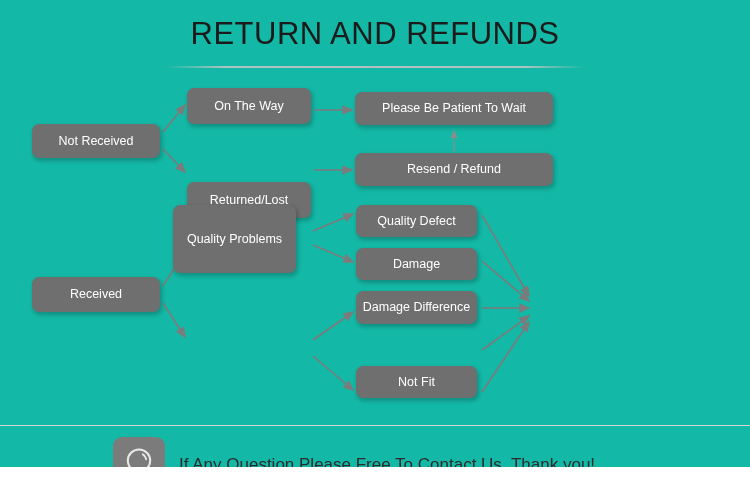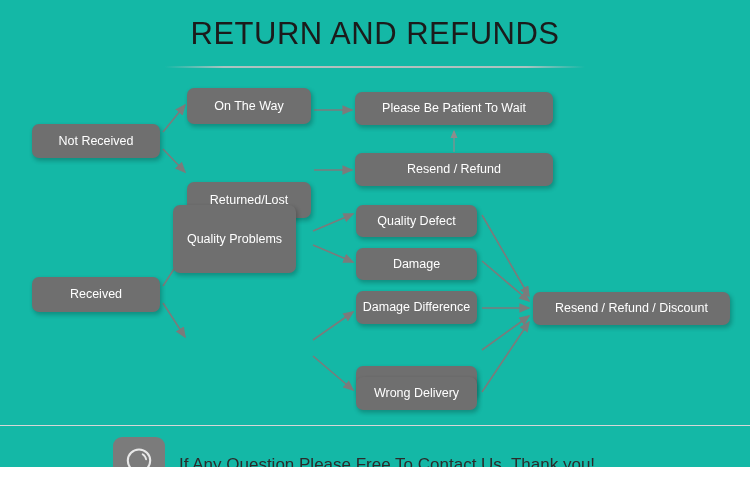--- a/index.html
+++ b/index.html
@@ -181,23 +181,21 @@
 
 
   <div class="node" style="left:356px; top:205px; width:121px; height:32px;">Quality Defect</div>
 
   <div class="node" style="left:356px; top:248px; width:121px; height:32px;">Damage</div>
 
   <div class="node" style="left:356px; top:291px; width:121px; height:33px;">Damage Difference</div>
 
   <div class="node" style="left:356px; top:326px; width:121px; height:32px;margin-top:40px;">Not Fit</div>
 
-  <div class="node" style="left:356px; top:377px; width:121px; height:33px;">Wrong Delivery</div>
-
-  <div class="node" style="left:533px; top:292px; width:197px; height:33px;">Resend / Refund / Discount</div>
+
 
   <div id="footer-rule"></div>
   <div id="footer">
     <div id="bulb-badge">
       <svg width="34" height="38" viewBox="0 0 34 38" aria-hidden="true">
         <path d="M17 3.5c-6.2 0-11.2 4.9-11.2 11 0 3.9 1.9 6.9 4.1 9.2 1 1.1 1.6 2.1 1.8 3.2h10.6c0.2-1.1 0.8-2.1 1.8-3.2 2.2-2.3 4.1-5.3 4.1-9.2 0-6.1-5-11-11.2-11z" fill="none" stroke="#e8e8e8" stroke-width="2.1"></path>
         <path d="M20.6 8.2c1.9 1.1 3.2 3 3.5 5.2" fill="none" stroke="#e8e8e8" stroke-width="1.8" stroke-linecap="round"></path>
         <rect x="11.4" y="28.4" width="11.2" height="1.9" rx="0.9" fill="#e8e8e8"></rect>
         <rect x="12.3" y="31.3" width="9.4" height="1.9" rx="0.9" fill="#e8e8e8"></rect>
         <rect x="14.2" y="34.2" width="5.6" height="2.0" rx="1.0" fill="#e8e8e8"></rect>

